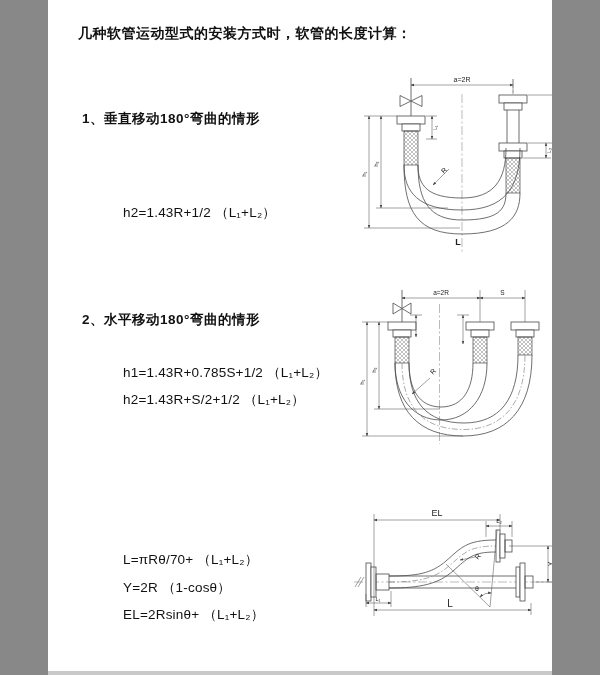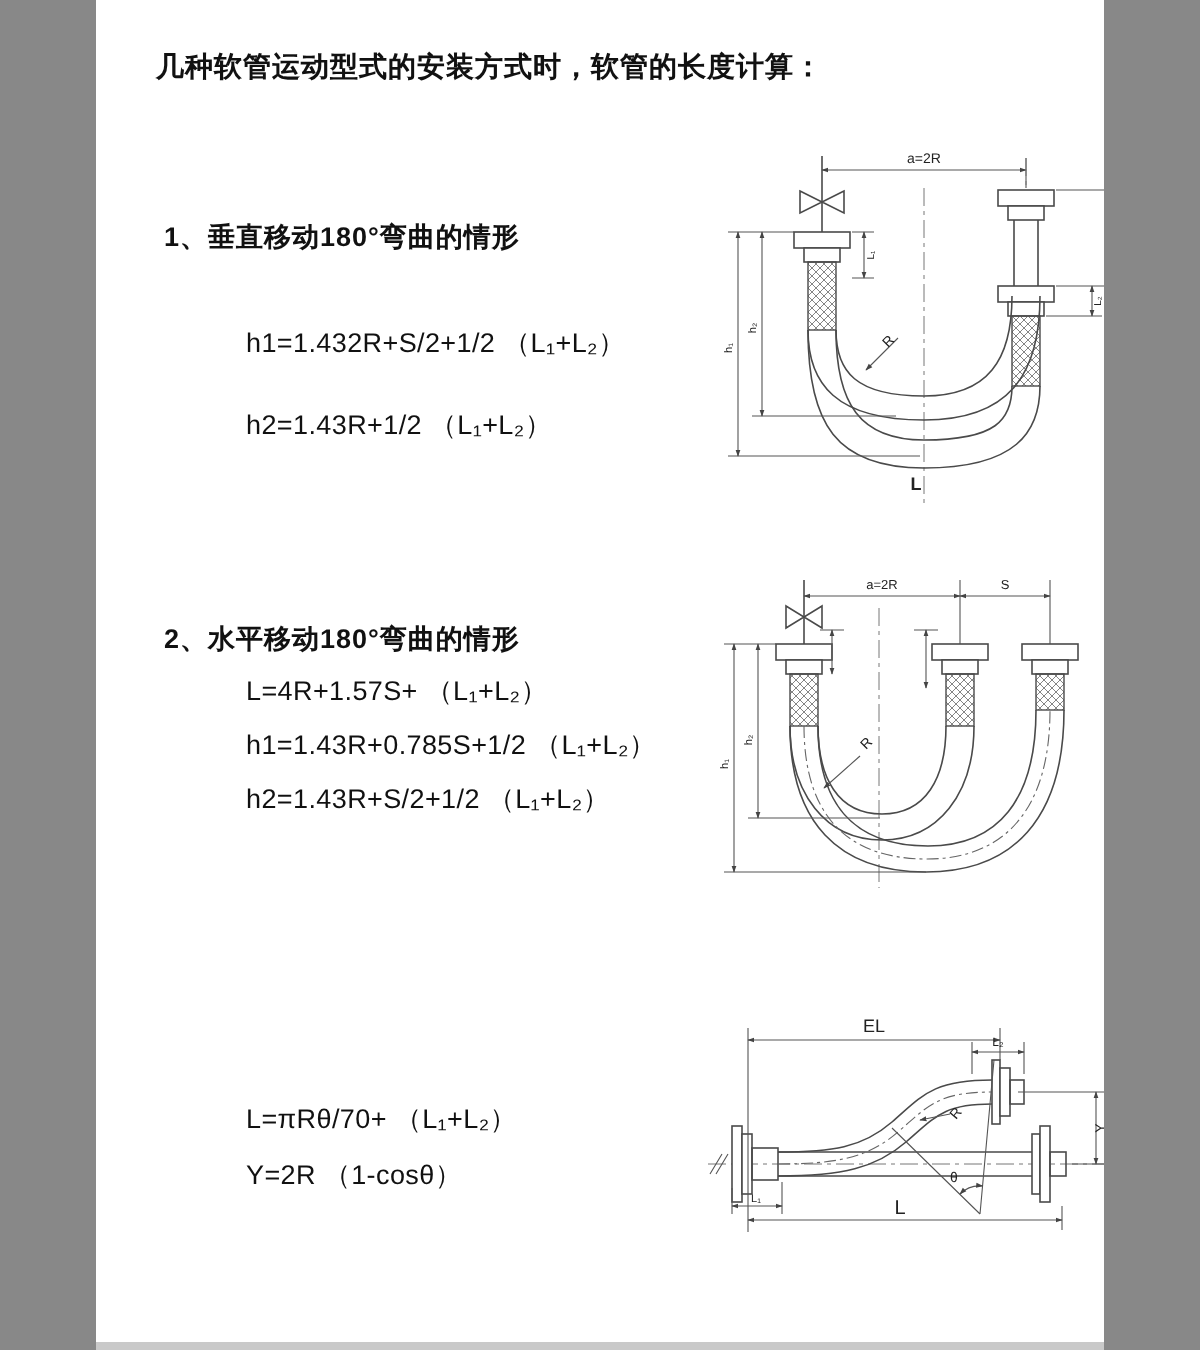--- a/index.html
+++ b/index.html
@@ -24,30 +24,29 @@
   svg text{fill:#222;font-family:"Liberation Sans","DejaVu Sans",sans-serif;}
 </style>
 </head>
 <body>
 
 <div class="page">
 
   <div class="doc-title">几种软管运动型式的安装方式时，软管的长度计算：</div>
 
   <div class="sec-heading" style="top:110px">1、垂直移动180°弯曲的情形</div>
-  <div class="formula" style="top:163px">h1=1.432R+S/2+1/2 （L₁+L₂）</div>
   <div class="formula" style="top:204px">h2=1.43R+1/2 （L₁+L₂）</div>
 
   <div class="sec-heading" style="top:311px">2、水平移动180°弯曲的情形</div>
-  <div class="formula" style="top:337px">L=4R+1.57S+ （L₁+L₂）</div>
   <div class="formula" style="top:364px">h1=1.43R+0.785S+1/2 （L₁+L₂）</div>
   <div class="formula" style="top:391px">h2=1.43R+S/2+1/2 （L₁+L₂）</div>
 
   <div class="formula" style="top:551px">L=πRθ/70+ （L₁+L₂）</div>
   <div class="formula" style="top:579px">Y=2R （1-cosθ）</div>
+  <div class="formula" style="top:606px">EL=2Rsinθ+ （L₁+L₂）</div>
 
   <div class="fig" style="left:308px;top:68px">
     <svg width="290" height="195" viewBox="0 0 290 195">
       <defs>
         <pattern id="hatch" width="4" height="4" patternUnits="userSpaceOnUse">
           <path d="M0,4 L4,0 M0,0 L4,4" stroke="#777" stroke-width="0.45"></path>
         </pattern>
         <marker id="arr" viewBox="0 0 10 10" refX="9" refY="5" markerWidth="6.5" markerHeight="6.5" orient="auto-start-reverse">
           <path d="M0,1.5 L10,5 L0,8.5 z" fill="#444"></path>
         </marker>

